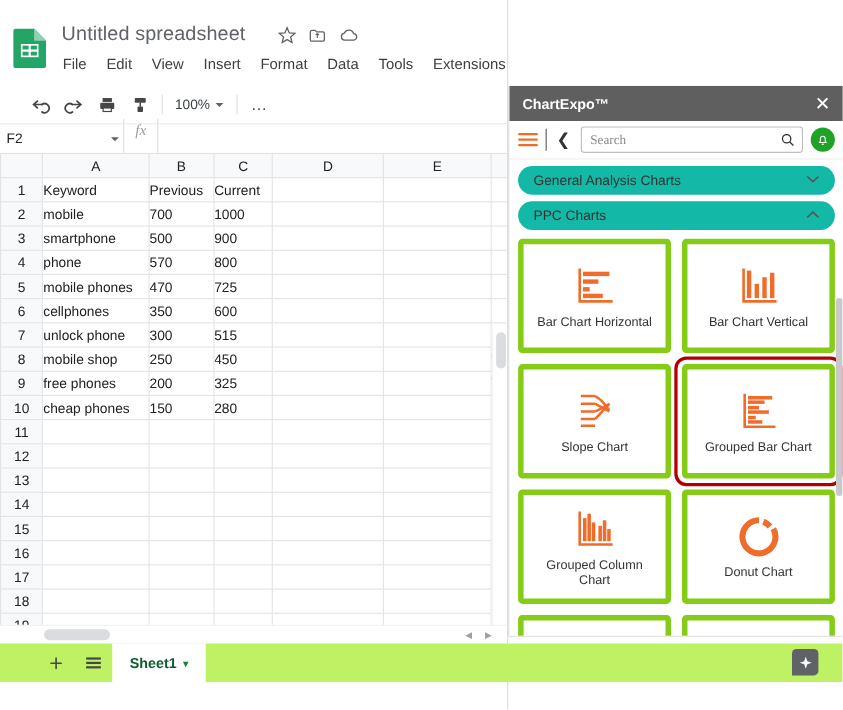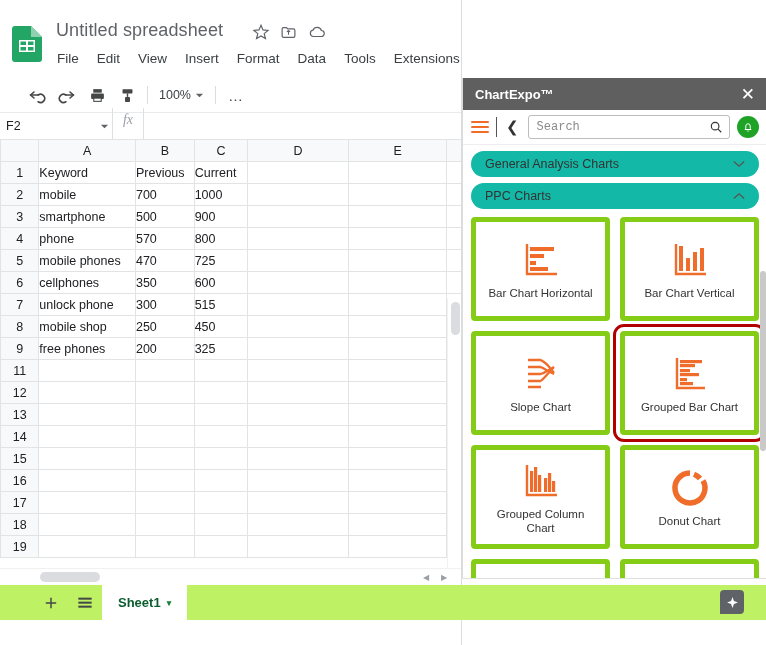--- a/index.html
+++ b/index.html
@@ -77,21 +77,21 @@
   .panel{position:absolute;left:462px;top:78px;width:304px;height:507px;background:#fff;border-left:1px solid #dcdcdc;overflow:hidden;}
   .panel-header{height:32px;background:#5f5f5f;display:flex;align-items:center;justify-content:space-between;padding:0 12px;}
   .panel-title{color:#fff;font-size:13px;font-weight:bold;}
   .panel-close{color:#fff;font-size:17px;line-height:1;cursor:pointer;}
   .panel-toolbar{height:34px;display:flex;align-items:center;gap:7px;padding:0 8px;border-bottom:1px solid #eee;}
   .burger{width:18px;display:flex;flex-direction:column;gap:3px;cursor:pointer;}
   .burger i{display:block;height:2px;background:#ef6c2b;border-radius:1px;}
   .vbar{width:1px;height:20px;background:#555;}
   .backchev{color:#333;font-size:15px;cursor:pointer;padding:0 2px;}
   .searchbox{flex:1;height:22px;border:1px solid #bdbdbd;border-radius:3px;display:flex;align-items:center;padding:0 6px;background:#fff;}
-  .searchbox input{border:none;outline:none;flex:1;font-size:12px;font-family:Liberation Mono, monospace;color:#333;background:transparent;}
+  .searchbox input{border:none;outline:none;flex:1;font-size:12px;font-family:Liberation Serif, serif;color:#333;background:transparent;}
   .searchbox input::placeholder{color:#8a8a8a;}
   .bell{width:22px;height:22px;border-radius:50%;background:#1ea326;display:flex;align-items:center;justify-content:center;cursor:pointer;flex:none;}
 
   .panel-body{height:441px;overflow:hidden;padding:6px 8px 0 8px;position:relative;}
   .accordion{height:26px;background:#14b8a6;border-radius:13px;display:flex;align-items:center;justify-content:space-between;padding:0 14px;margin-bottom:6px;font-size:12.5px;color:#333;cursor:pointer;}
   .accordion .chev{font-size:10px;color:#555;}
   .cards{display:grid;grid-template-columns:1fr 1fr;gap:10px;margin-top:8px;}
   .card{height:94px;border:5px solid #84cc16;border-radius:4px;background:#fff;display:flex;flex-direction:column;align-items:center;justify-content:center;gap:4px;cursor:pointer;position:relative;}
   .card .ic{height:44px;display:flex;align-items:center;justify-content:center;}
   .card .lbl{font-size:11.5px;color:#333;text-align:center;line-height:14px;padding:0 6px;}
@@ -296,20 +296,29 @@
               <td class="cell c-c ">450</td>
               <td class="cell c-d "></td>
               <td class="cell c-e "></td>
               <td class="cell c-f "></td>
             </tr>
             <tr>
               <td class="rowhdr">9</td>
               <td class="cell c-a txt">free phones</td>
               <td class="cell c-b ">200</td>
               <td class="cell c-c ">325</td>
+              <td class="cell c-d "></td>
+              <td class="cell c-e "></td>
+              <td class="cell c-f "></td>
+            </tr>
+            <tr>
+              <td class="rowhdr">10</td>
+              <td class="cell c-a txt">cheap phones</td>
+              <td class="cell c-b ">150</td>
+              <td class="cell c-c ">280</td>
               <td class="cell c-d "></td>
               <td class="cell c-e "></td>
               <td class="cell c-f "></td>
             </tr>
             <tr>
               <td class="rowhdr">11</td>
               <td class="cell c-a txt"></td>
               <td class="cell c-b "></td>
               <td class="cell c-c "></td>
               <td class="cell c-d "></td>

